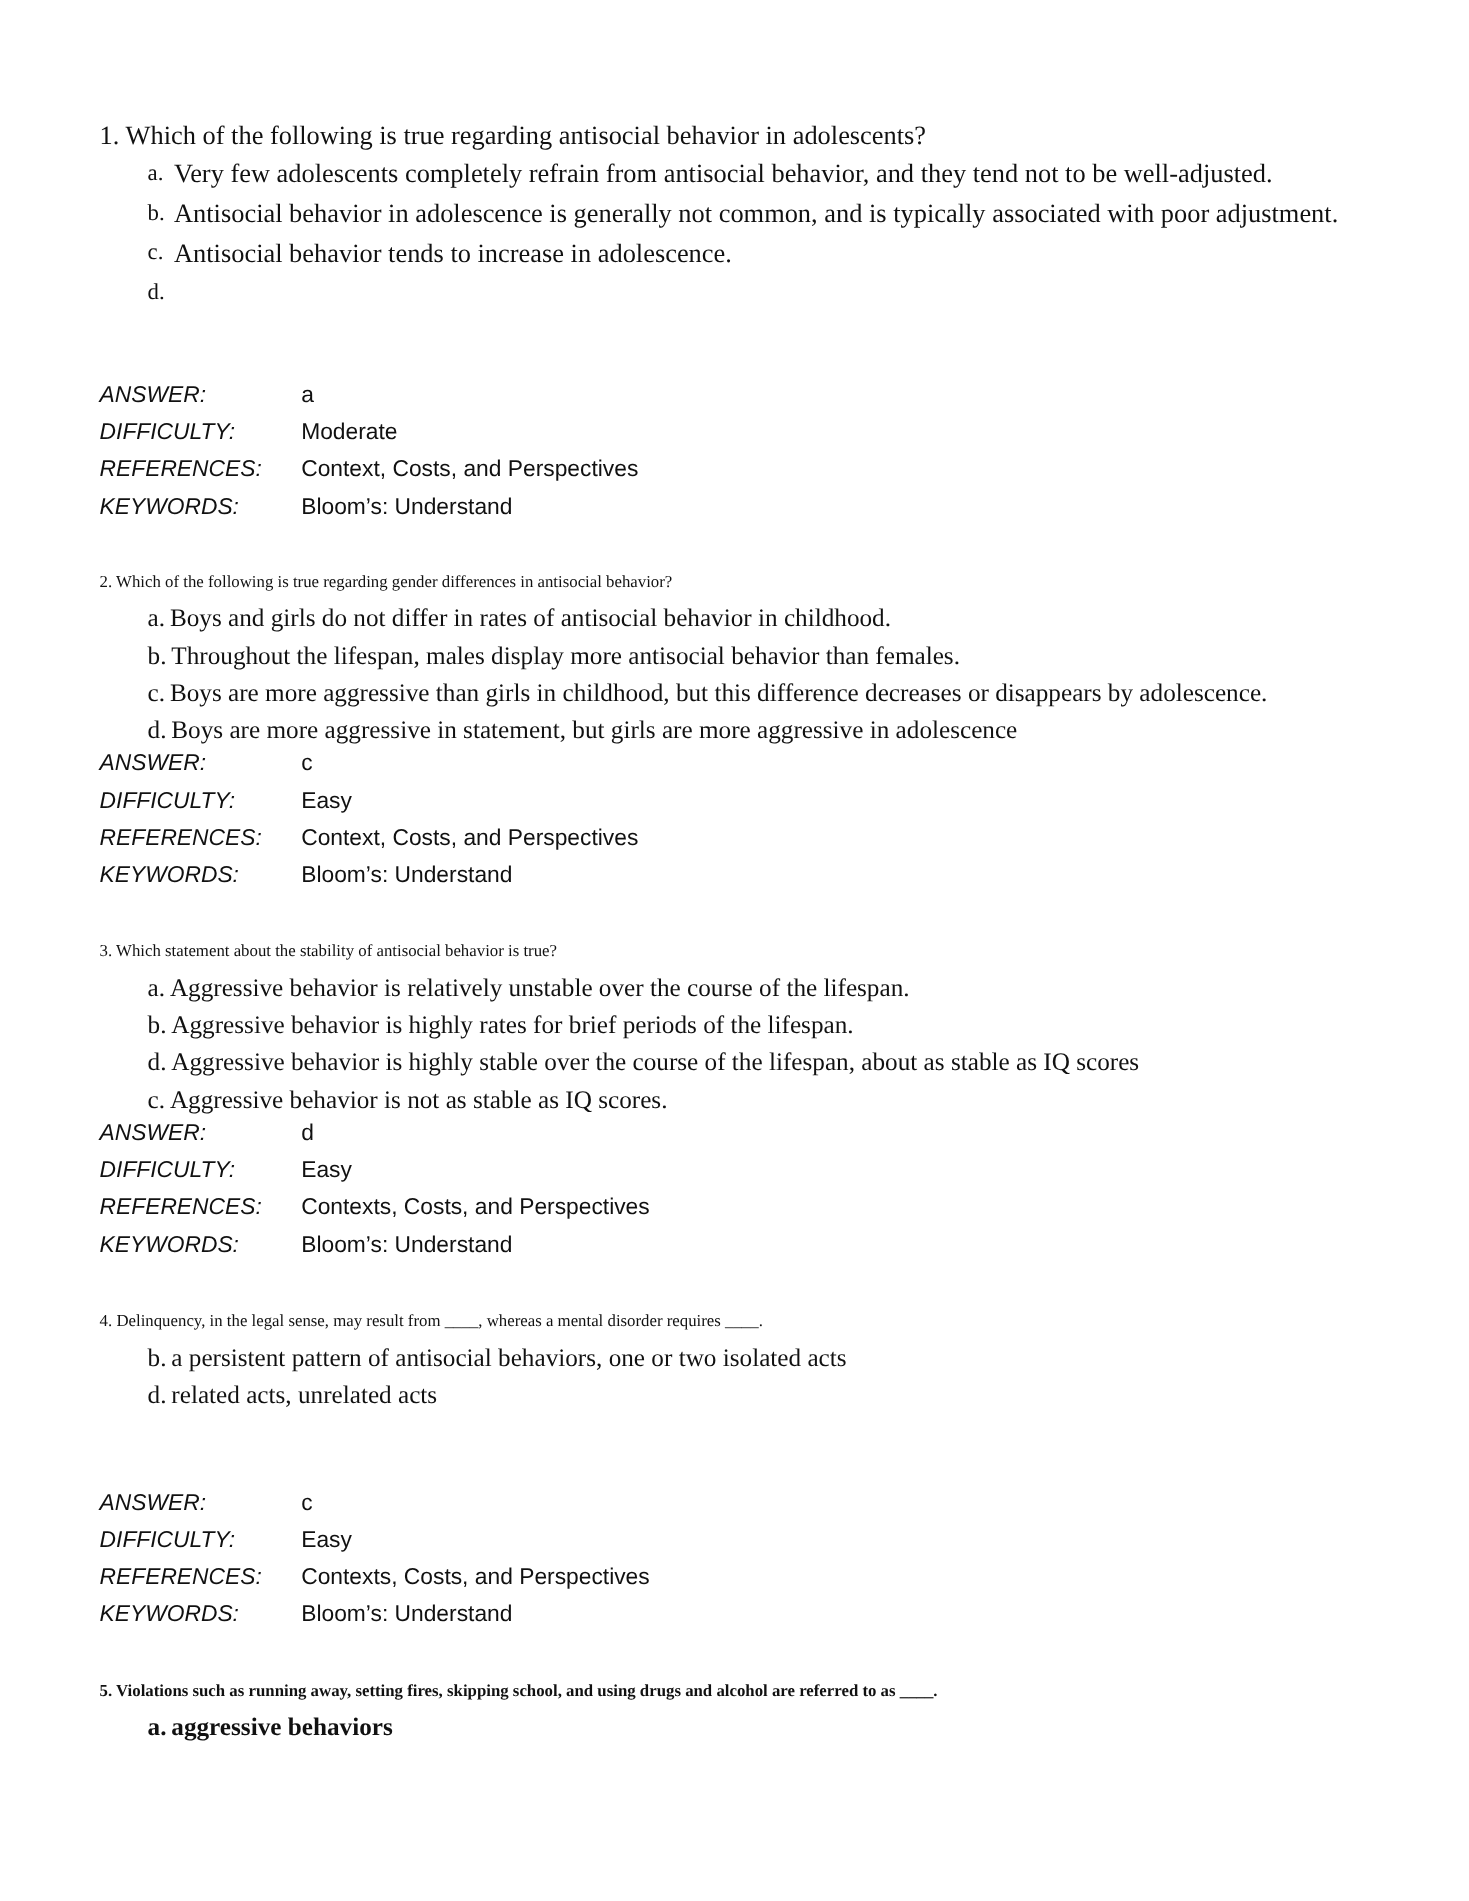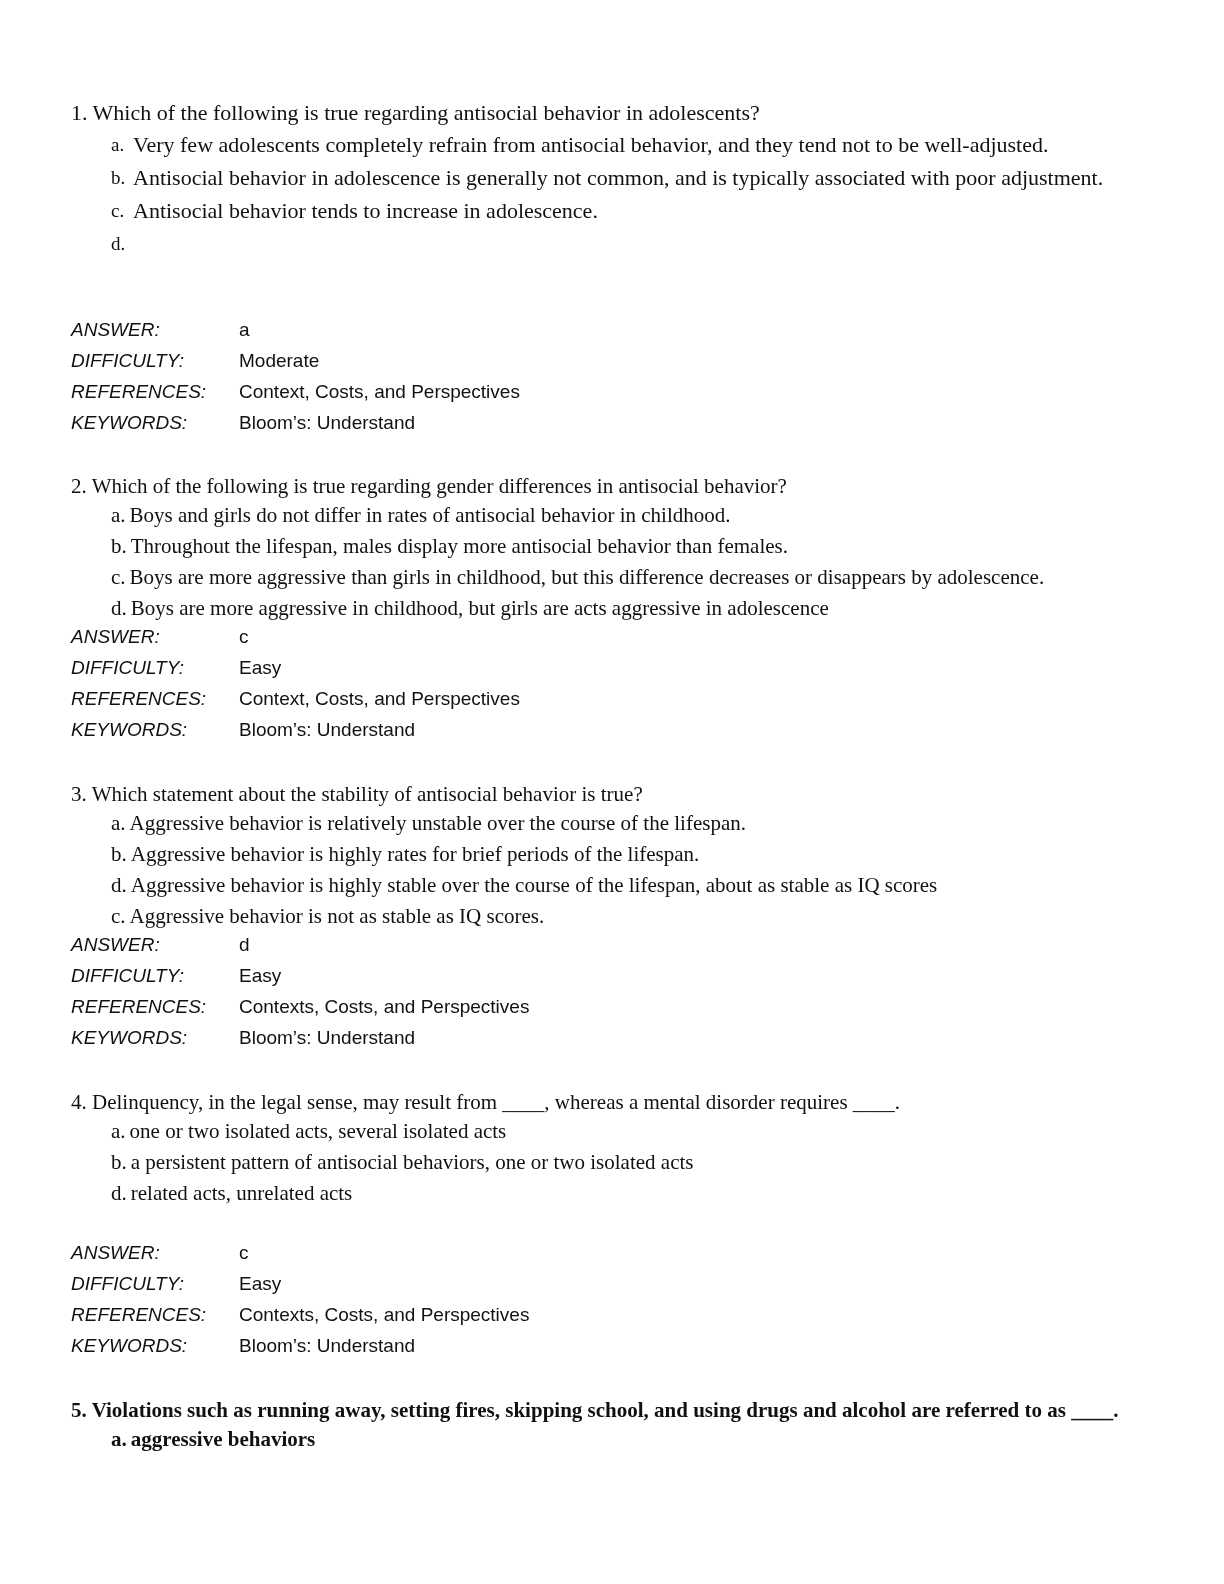--- a/index.html
+++ b/index.html
@@ -1,19 +1,19 @@
 <!DOCTYPE html>
 <html><head>
 <meta charset="utf-8">
 <style>
   html, body { margin: 0; padding: 0; background: #ffffff; }
   body { width: 1224px; height: 1584px; position: relative; overflow: hidden; color: #111; }
-  .page { position: absolute; left: 0; top: 0; width: 1138px; height: 1584px; }
+  .page { position: absolute; left: 12px; top: 0; width: 1138px; height: 1584px; }
   .q { position: absolute; left: 71px; width: 1100px; }
-  .stem { font-family: "Liberation Serif", serif; font-size: 21px; line-height: 28px; white-space: nowrap; }
+  .stem { font-family: "Liberation Serif", serif; font-size: 14px; line-height: 28px; white-space: nowrap; }
   .q1 .stem { font-size: 22px; }
   .opt { font-family: "Liberation Serif", serif; font-size: 21px; line-height: 31px; padding-left: 40px; position: relative; }
   .q1 .opt { font-size: 22px; line-height: 28px; padding-left: 62px; text-indent: 0; margin-bottom: 5px; }
   .q1 .opt .letter { position: absolute; left: 40px; font-size: 19px; }
   .opt .letter { margin-right: 4px; }
   .meta { font-family: "Liberation Sans", sans-serif; font-size: 19px; line-height: 31px; display: flex; }
   .meta .label { font-style: italic; width: 168px; display: inline-block; }
   .meta .value { display: inline-block; }
 </style>
 </head>
@@ -62,21 +62,21 @@
   </div>
 
   <div class="q" style="top:472px;">
     <div class="stem">
       <span>2.</span>
       <span>Which of the following is true regarding gender differences in antisocial behavior?</span>
     </div>
     <div class="opt"><span class="letter">a.</span><span>Boys and girls do not differ in rates of antisocial behavior in childhood.</span></div>
     <div class="opt"><span class="letter">b.</span><span>Throughout the lifespan, males display more antisocial behavior than females.</span></div>
     <div class="opt"><span class="letter">c.</span><span>Boys are more aggressive than girls in childhood, but this difference decreases or disappears by adolescence.</span></div>
-    <div class="opt"><span class="letter">d.</span><span>Boys are more aggressive in childhood, but girls are acts aggressive in adolescence</span></div>
+    <div class="opt"><span class="letter">d.</span><span>Boys are more aggressive in statement, but girls are more aggressive in adolescence</span></div>
   </div>
   <div class="q" style="top:621px;">
     <div class="meta">
         <span class="label">ANSWER:</span>
         <span class="value">c</span>
       </div>
     <div class="meta">
         <span class="label">DIFFICULTY:</span>
         <span class="value">Easy</span>
       </div>
@@ -117,21 +117,20 @@
         <span class="label">KEYWORDS:</span>
         <span class="value">Bloom’s: Understand</span>
       </div>
   </div>
 
   <div class="q" style="top:1088px;">
     <div class="stem">
       <span>4.</span>
       <span>Delinquency, in the legal sense, may result from ____, whereas a mental disorder requires ____.</span>
     </div>
-    <div class="opt"><span class="letter">a.</span><span>one or two isolated acts, several isolated acts</span></div>
     <div class="opt"><span class="letter">b.</span><span>a persistent pattern of antisocial behaviors, one or two isolated acts</span></div>
     <div class="opt"><span class="letter">d.</span><span>related acts, unrelated acts</span></div>
   </div>
   <div class="q" style="top:1237px;">
     <div class="meta">
         <span class="label">ANSWER:</span>
         <span class="value">c</span>
       </div>
     <div class="meta">
         <span class="label">DIFFICULTY:</span>

